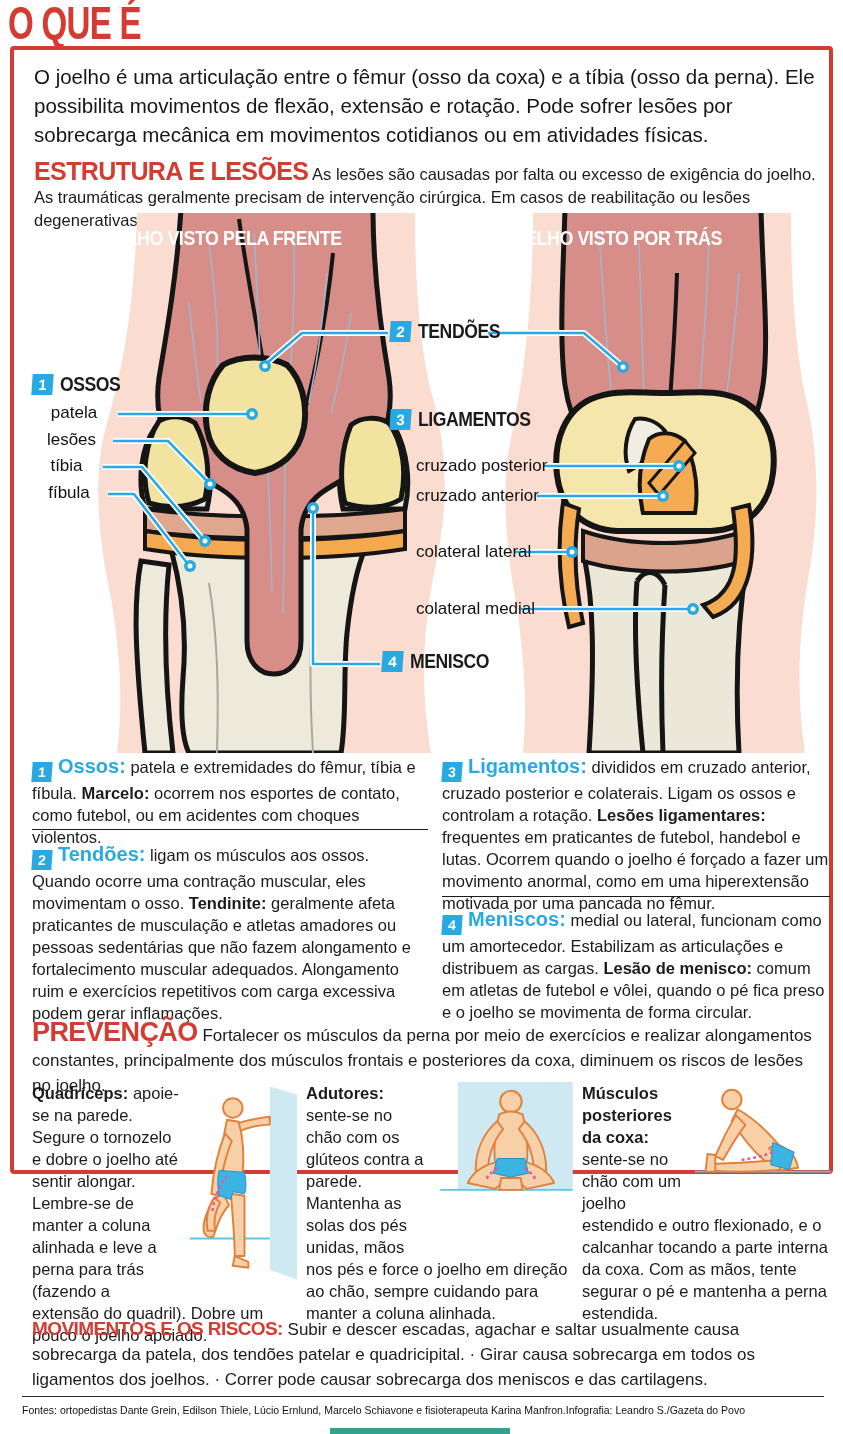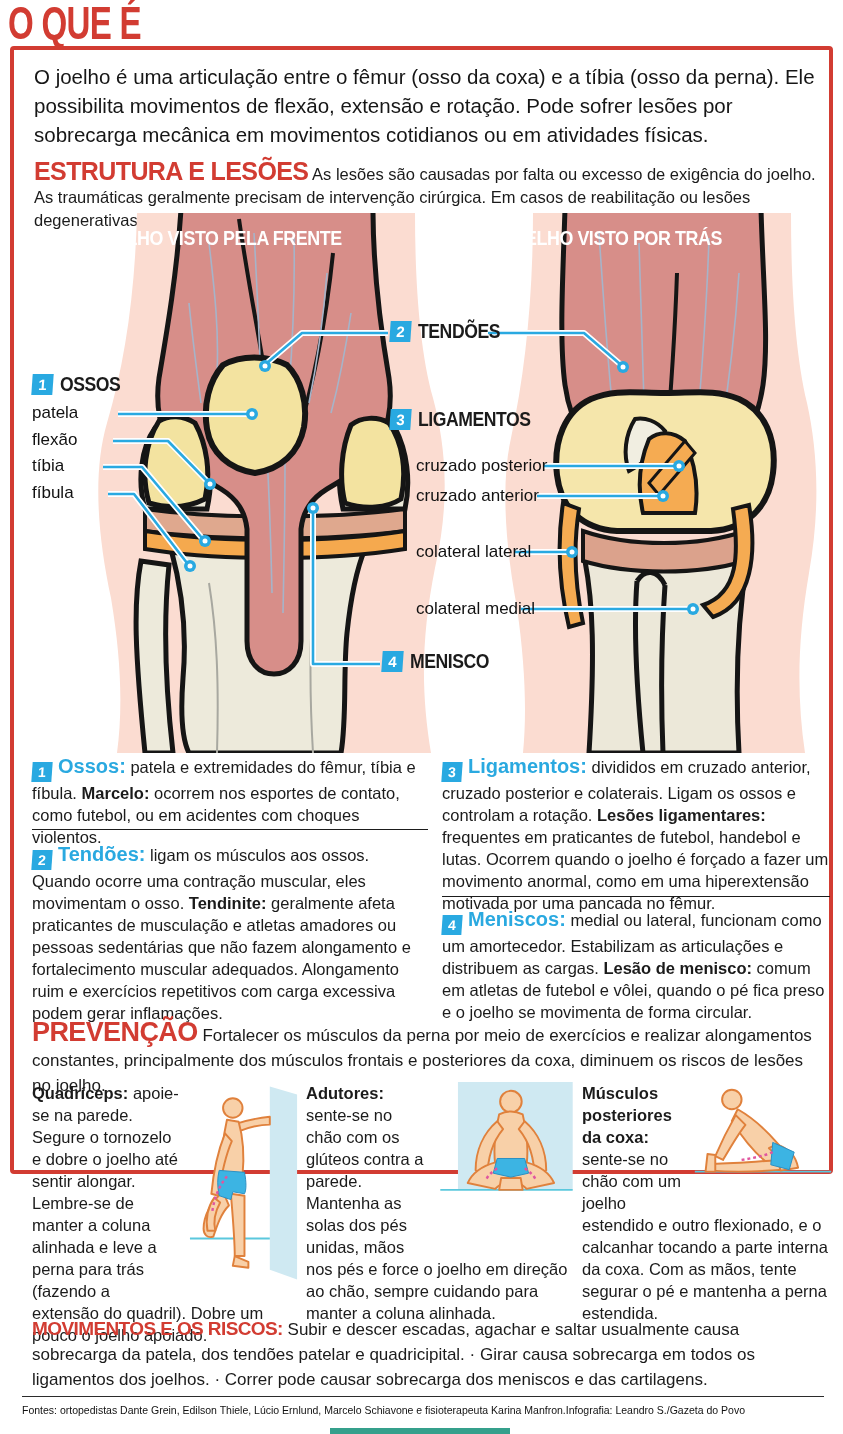--- a/index.html
+++ b/index.html
@@ -22,21 +22,21 @@
   .diagram-svg{position:absolute;}
   .dg-title{position:absolute;color:#fff;font-weight:700;font-size:21px;letter-spacing:-0.5px;
         transform:scaleX(0.85);transform-origin:left;white-space:nowrap;}
   .overlay{position:absolute;left:0;top:150px;pointer-events:none;}
   .lbl-row{position:absolute;display:flex;align-items:center;gap:7px;white-space:nowrap;}
   .badge{display:inline-flex;align-items:center;justify-content:center;width:21px;height:21px;
         background:#29a9e1;color:#fff;font-weight:700;font-size:15px;transform:skewX(-4deg);
         flex:0 0 auto;}
   .dlabel{font-weight:700;font-size:20px;letter-spacing:-0.5px;transform:scaleX(0.88);transform-origin:left;}
   .sub-lbl{position:absolute;font-size:17px;color:#111;white-space:nowrap;}
-  .ra{text-align:left;}
+  .ra{text-align:center;}
   .block{position:absolute;font-size:16.5px;line-height:22px;}
   .block .badge{width:20px;height:20px;font-size:14px;vertical-align:-4px;margin-right:6px;}
   .bt-blue{color:#2aa9e0;font-weight:700;font-size:20px;}
   .bt-black{font-weight:700;}
   .divider{position:absolute;height:0;border-top:1.6px solid #1b1b1b;}
   .ex-col{position:absolute;font-size:16.5px;line-height:22px;}
   .ex-col .fig{float:right;margin:0 0 4px 8px;}
   .footer{position:absolute;left:8px;top:1346px;width:802px;border-top:1px solid #2b2b2b;
         padding-top:7px;display:flex;justify-content:flex-start;font-size:10.5px;color:#111;}
   .bottom-bar{position:absolute;left:330px;top:1428px;width:180px;height:6px;background:#35a08c;}
@@ -162,21 +162,21 @@
             <circle cx="299" cy="308" r="2.5"></circle>
           </g>
       </g>
     </svg>
 
     <div class="lbl-row" style="left:18px;top:323px;">
       <span class="badge">1</span>
       <span class="dlabel">OSSOS</span>
     </div>
     <div class="sub-lbl ra" style="left:18px;top:353px;width:84px;">patela</div>
-    <div class="sub-lbl ra" style="left:18px;top:380px;width:79px;">flexão</div>
+    <div class="sub-lbl ra" style="left:18px;top:380px;width:79px;">lesões</div>
     <div class="sub-lbl ra" style="left:18px;top:406px;width:69px;">tíbia</div>
     <div class="sub-lbl ra" style="left:18px;top:433px;width:74px;">fíbula</div>
 
     <div class="lbl-row" style="left:376px;top:270px;">
       <span class="badge">2</span>
       <span class="dlabel">TENDÕES</span>
     </div>
     <div class="lbl-row" style="left:376px;top:358px;">
       <span class="badge">3</span>
       <span class="dlabel">LIGAMENTOS</span>

